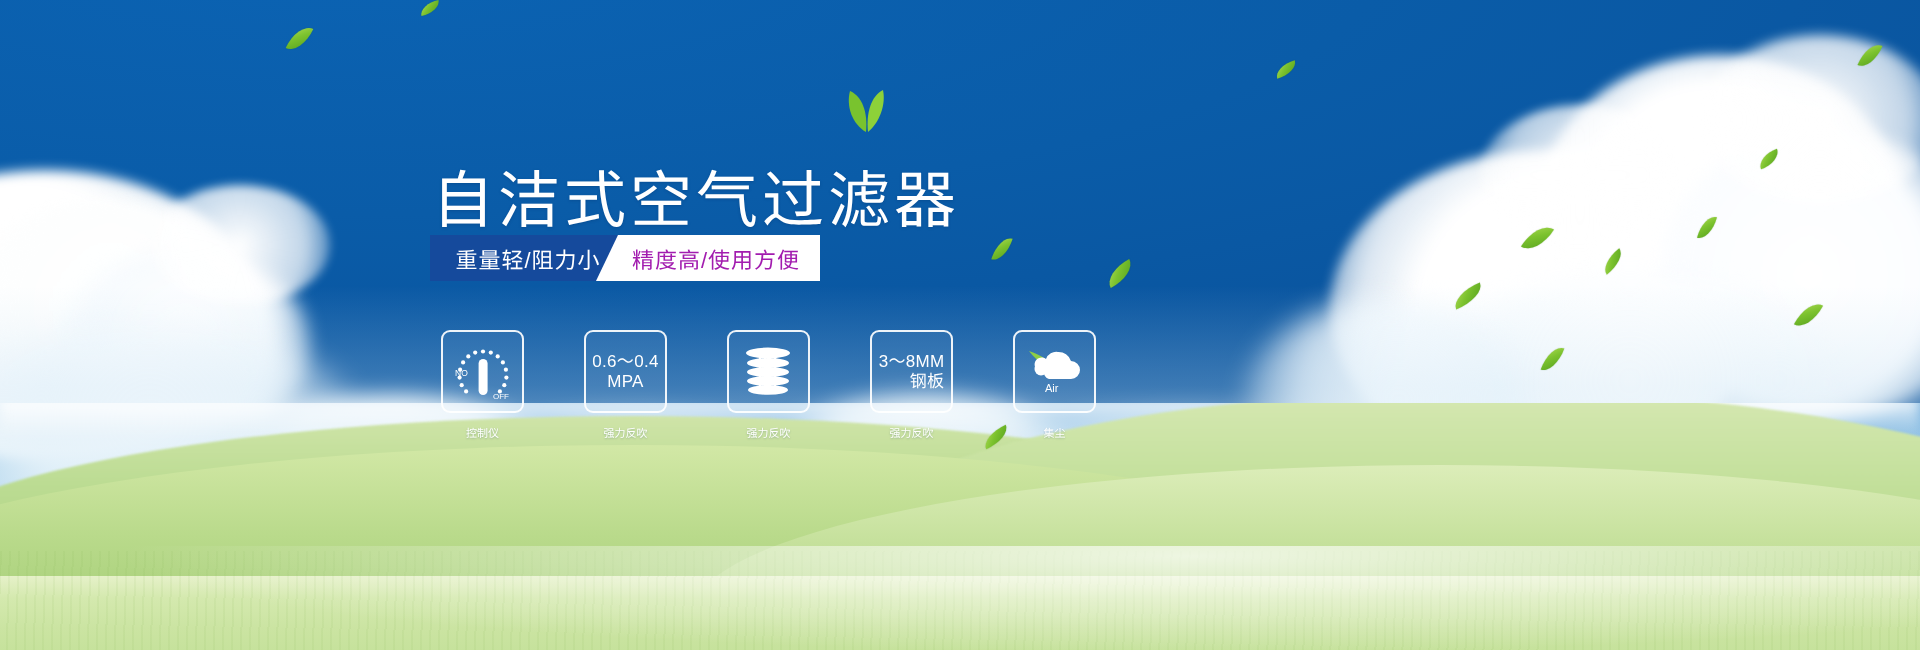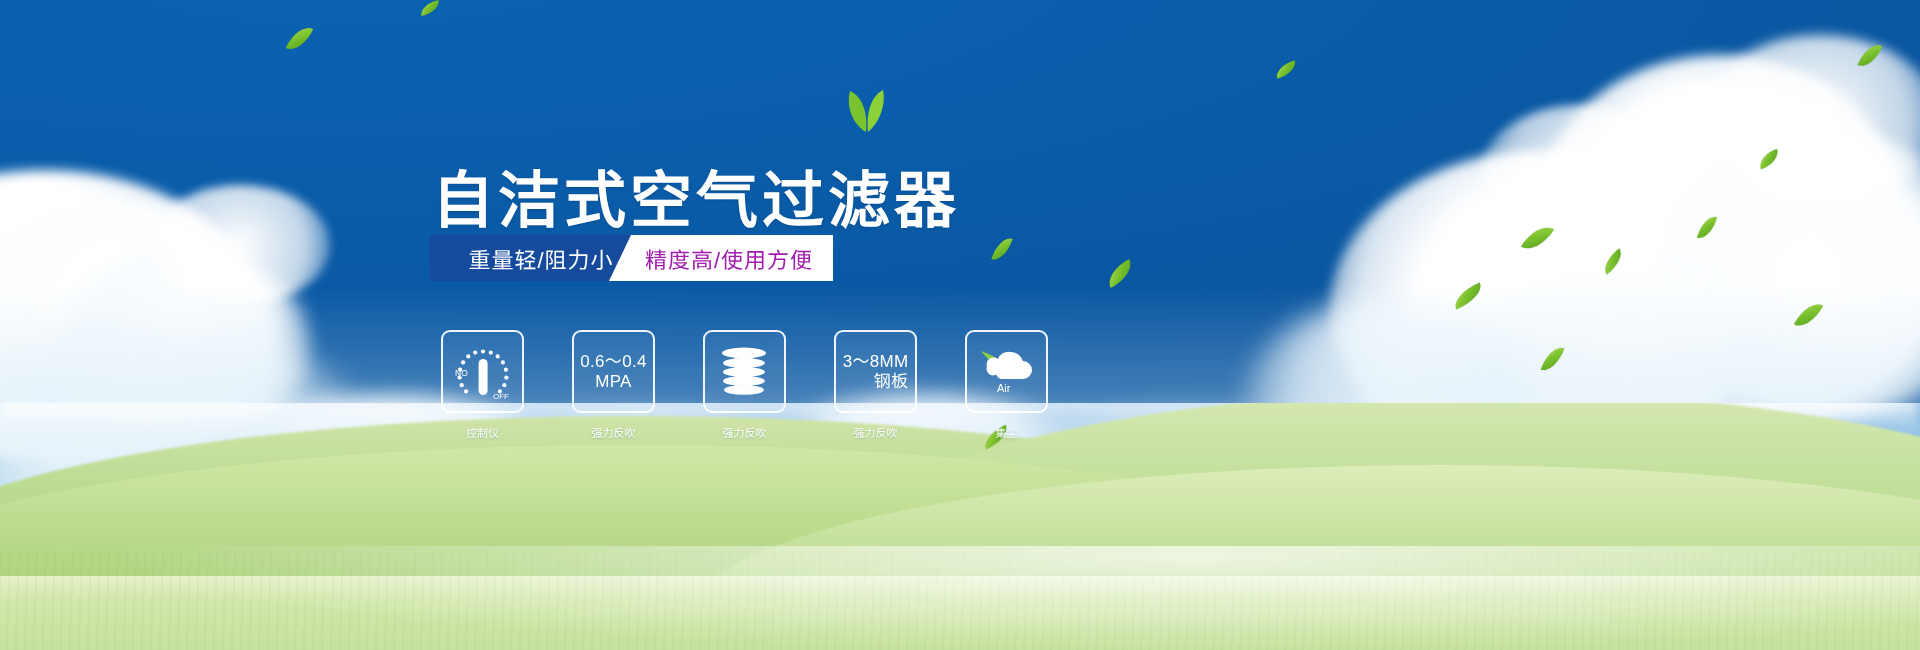--- a/index.html
+++ b/index.html
@@ -114,45 +114,45 @@
     border-radius:100% 0 100% 0;
     box-shadow:0 0 1px rgba(60,120,20,.5);
   }
 
   
   .content{position:absolute;left:0;top:0;width:100%;height:100%;}
 
   .title{
     position:absolute;left:432px;top:128px;
     font-size:62px;line-height:1;letter-spacing:4px;
-    color:#ffffff;font-weight:700;white-space:nowrap;
+    color:#ffffff;font-weight:400;white-space:nowrap;
     text-shadow:0 1px 3px rgba(0,40,90,.25);
   }
 
   
   .sprout{position:absolute;left:836px;top:88px;width:60px;height:44px;}
 
   .tagbar{position:absolute;left:430px;top:235px;height:46px;display:flex;}
   .tag{
     display:flex;align-items:center;justify-content:center;
     font-size:22px;letter-spacing:1px;white-space:nowrap;
   }
   .tag-dark{
     background:#154a9c;color:#ffffff;
-    width:180px;padding-left:21px;
+    width:180px;padding-left:8px;
     clip-path:polygon(0 0,100% 0,100% 100%,0 100%);
   }
   .tag-light{
     background:#ffffff;color:#a21caf;
     width:208px;margin-left:-22px;
     clip-path:polygon(22px 0,100% 0,100% 100%,0 100%);
     padding-left:16px;
   }
 
-  .features{position:absolute;left:440px;top:330px;display:flex;gap:46px;}
+  .features{position:absolute;left:440px;top:330px;display:flex;gap:58px;}
   .feature{width:85px;display:flex;flex-direction:column;align-items:center;}
   .fbox{
     width:83px;height:83px;border:2px solid rgba(255,255,255,.92);
     border-radius:9px;display:flex;align-items:center;justify-content:center;
     text-align:center;color:#ffffff;box-sizing:border-box;
     background:rgba(255,255,255,.05);
   }
   .fbox-text{font-size:17px;line-height:1.12;letter-spacing:.3px;}
   .fcap{margin-top:11px;font-size:11px;color:#ffffff;white-space:nowrap;
     text-shadow:0 1px 2px rgba(0,50,100,.25);}

